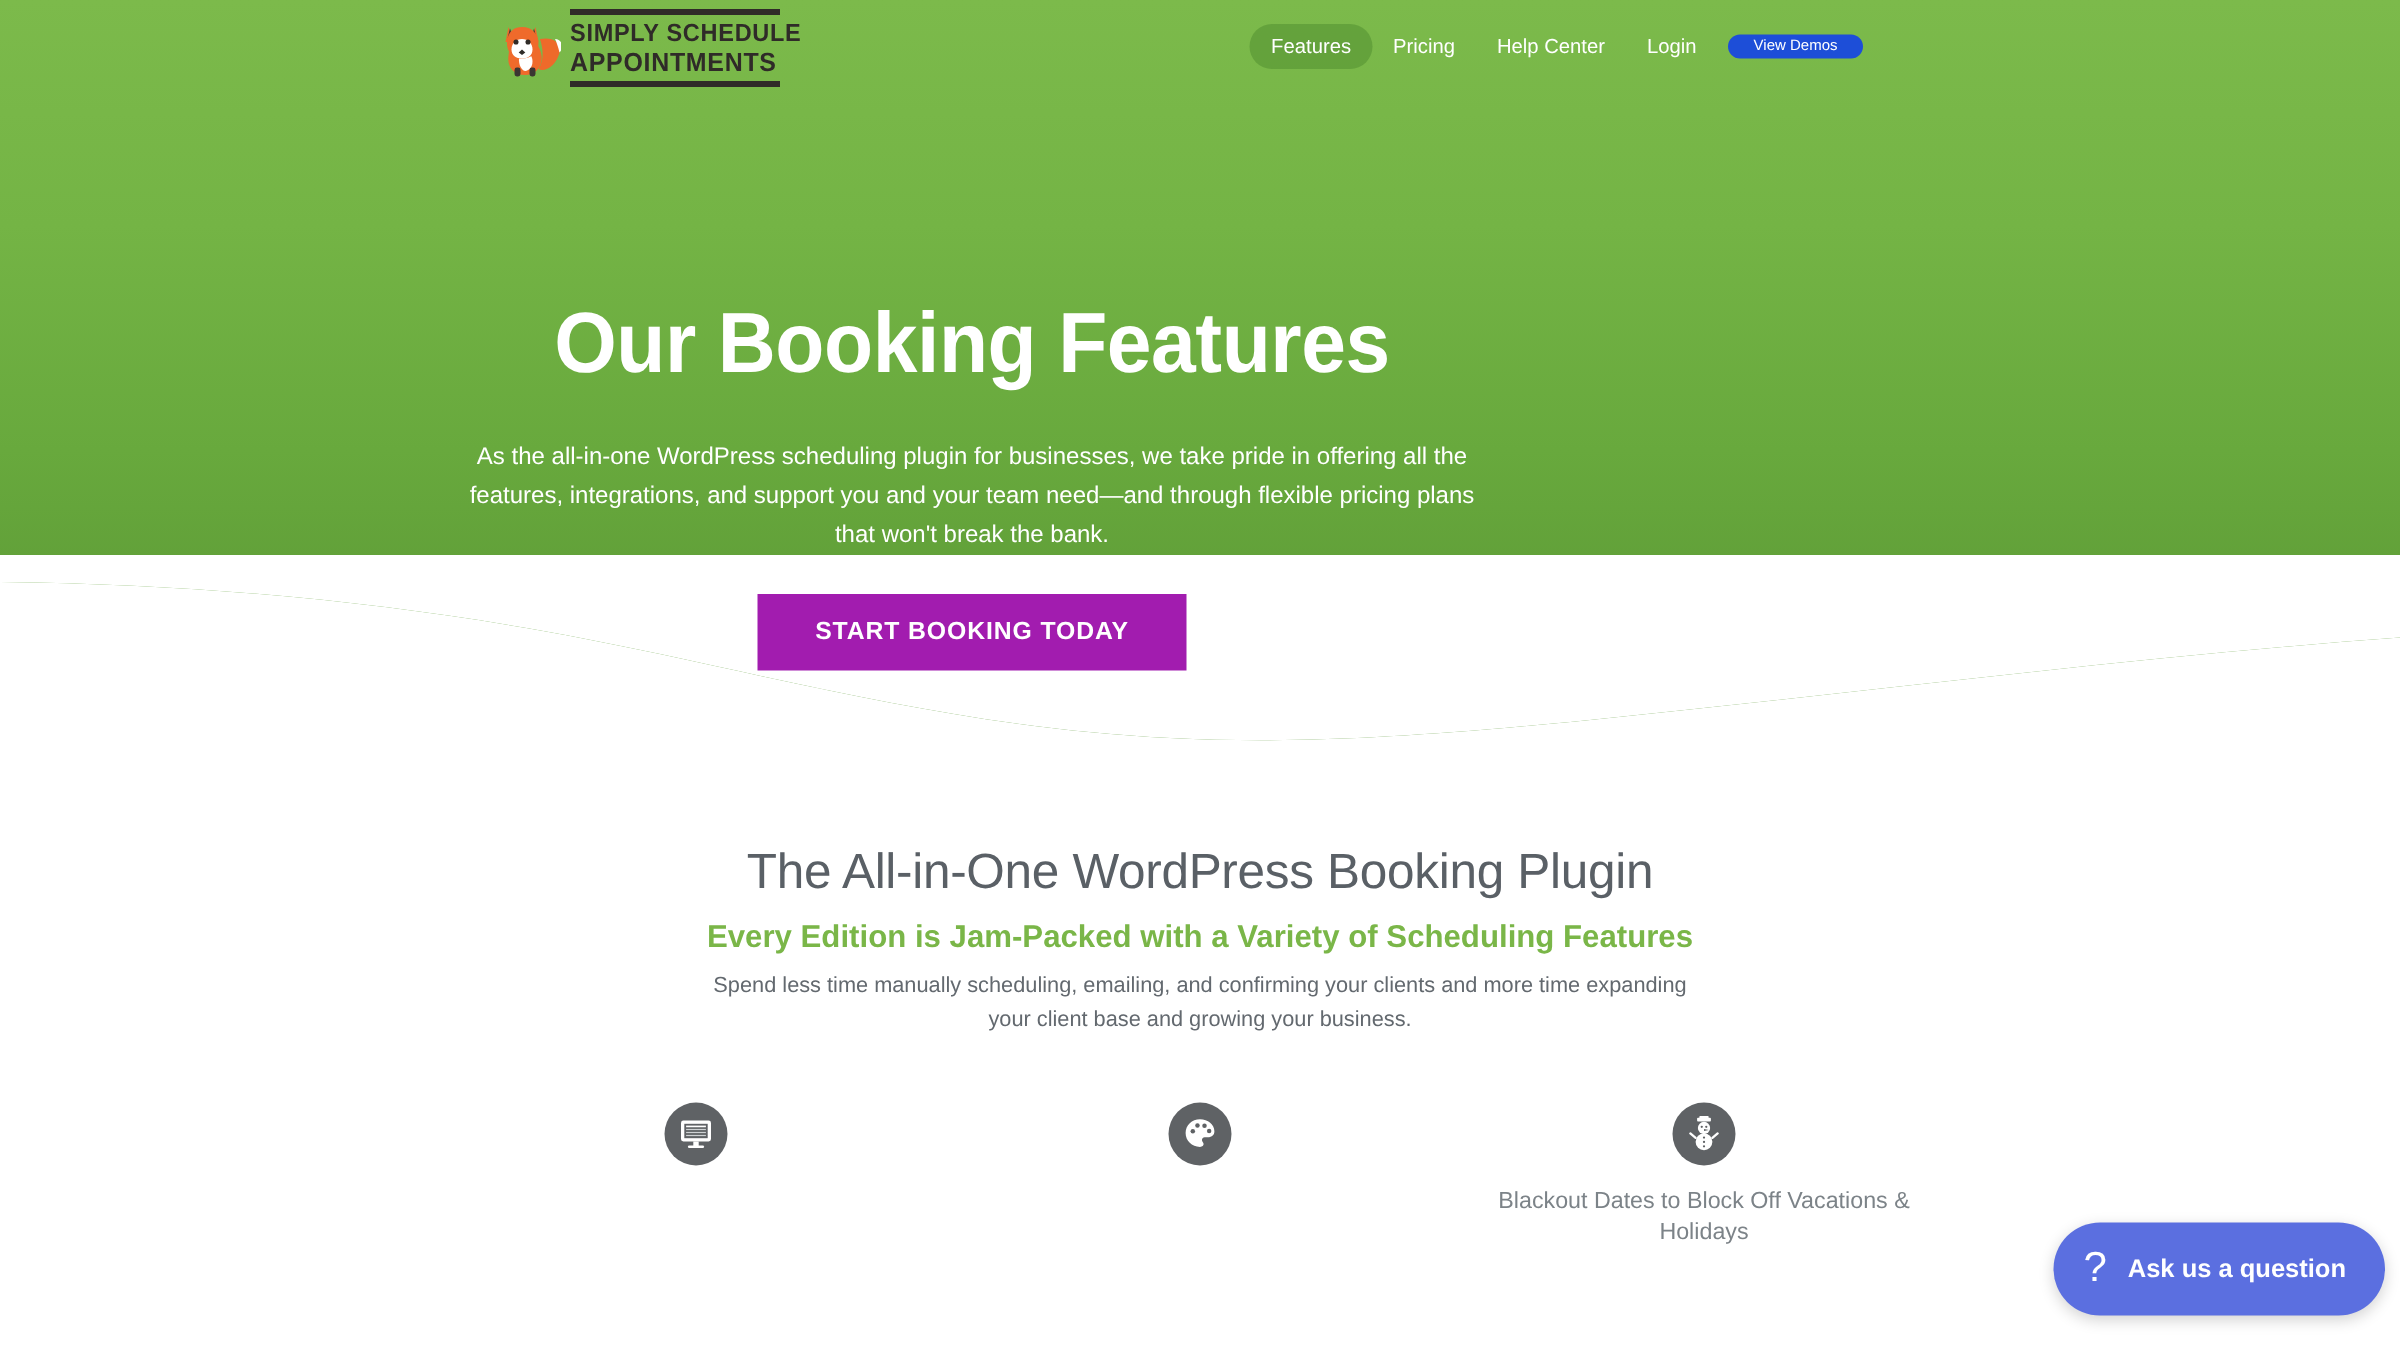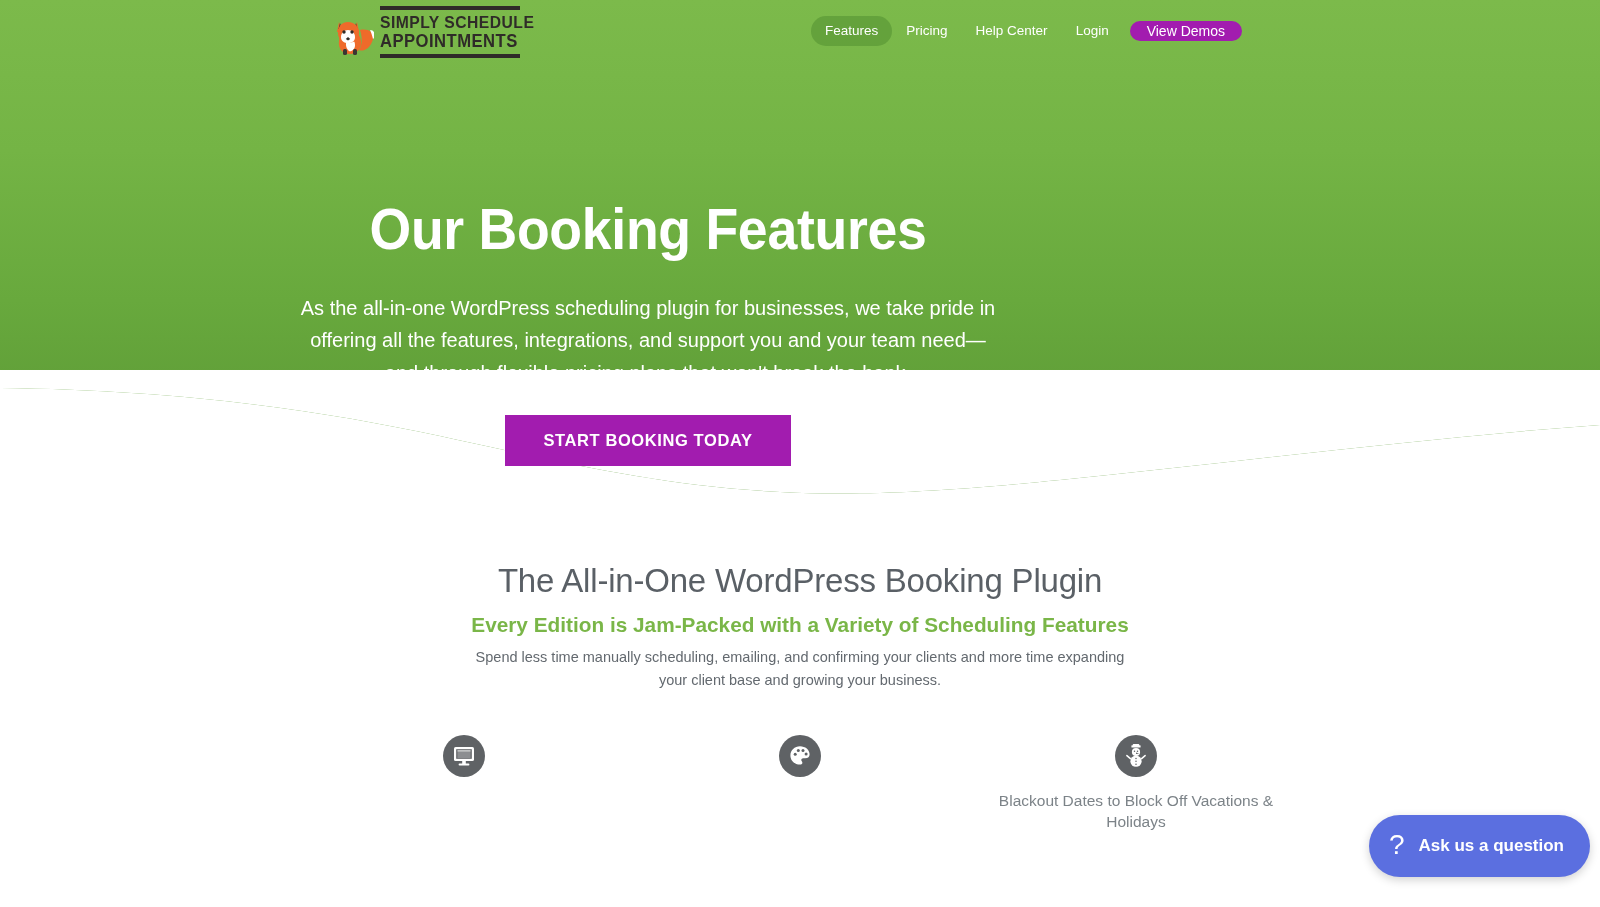--- a/index.html
+++ b/index.html
@@ -50,21 +50,21 @@
     width: 1600px;
     height: 64px;
     z-index: 12;
   }
   .logo-block {
     position: absolute;
     left: 330px;
     top: 6px;
     height: 52px;
     display: flex;
-    align-items: flex-end;
+    align-items: flex-start;
     gap: 6px;
     cursor: pointer;
   }
   .logo-fox { width: 44px; height: 48px; display: block; }
   .logo-word { display: flex; flex-direction: column; gap: 2px; width: 140px; }
   .logo-rule { height: 4px; background: #2f2b28; width: 100%; }
   .logo-line {
     font-family: "Liberation Sans", sans-serif;
     font-weight: bold;
     color: #2f2b28;
@@ -93,23 +93,23 @@
     border-radius: 16px;
     text-decoration: none;
     white-space: nowrap;
     cursor: pointer;
     line-height: 1;
   }
   .nav-item.is-active {
     background: rgba(70, 130, 40, 0.42);
   }
   .nav-cta {
-    font-size: 14px;
-    color: #ffffff;
-    background: #a21caf;
+    font-size: 10px;
+    color: #ffffff;
+    background: #1d4ed8;
     padding: 3px 17px;
     border-radius: 16px;
     margin-left: 7px;
     white-space: nowrap;
     cursor: pointer;
     line-height: 1;
   }
 
   
   .hero-content {
@@ -125,21 +125,21 @@
     font-size: 57px;
     line-height: 1.12;
     font-weight: bold;
     color: #ffffff;
     letter-spacing: -0.3px;
     transform: scaleX(0.94);
   }
   .hero-sub {
     margin: 30px auto 0;
     width: 700px;
-    font-size: 20px;
+    font-size: 16px;
     line-height: 1.62;
     color: #ffffff;
   }
   .hero-cta-wrap {
     margin-top: 26px;
     display: flex;
     justify-content: center;
   }
   .hero-cta-frame {
     position: relative;

